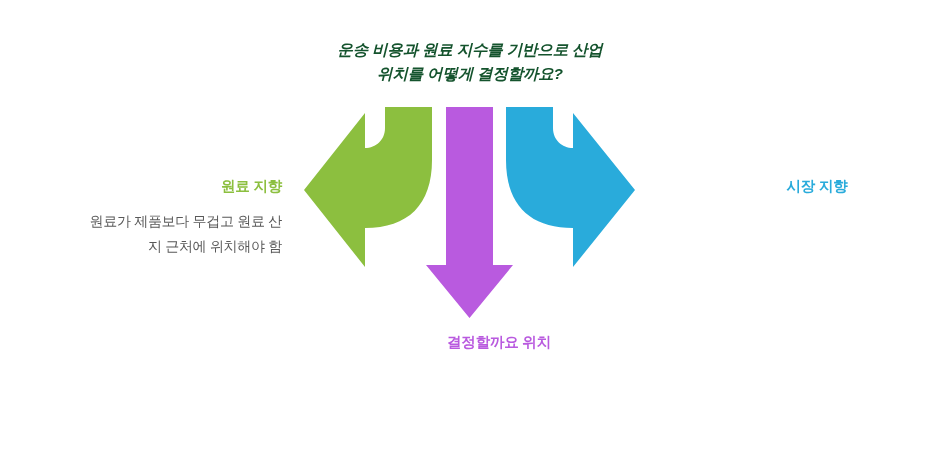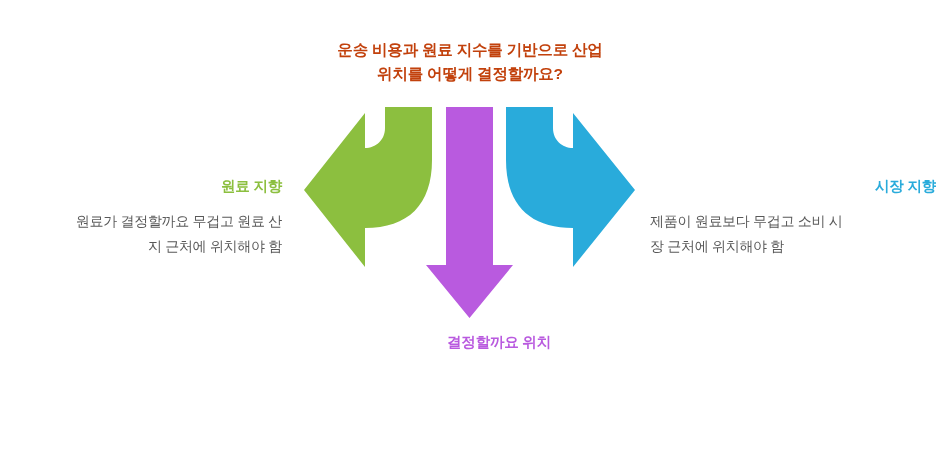--- a/index.html
+++ b/index.html
@@ -74,21 +74,21 @@
     top: 209px;
     width: 282px;
     text-align: right;
   }
 
   
   .right-label {
     left: 650px;
     top: 176px;
     width: 286px;
-    text-align: right;
+    text-align: center;
   }
   .right-desc {
     left: 650px;
     top: 209px;
     width: 270px;
     text-align: left;
   }
 
   
   .bottom-label {
@@ -102,21 +102,21 @@
     top: 365px;
     width: 310px;
     text-align: center;
   }
 </style>
 </head>
 <body>
 
 <div id="canvas" style="background: rgb(255, 255, 255);">
 
-  <div class="title" style="color: #c2410c;">운송 비용과 원료 지수를 기반으로 산업
+  <div class="title" style="color: #14532d; font-style: italic;">운송 비용과 원료 지수를 기반으로 산업
 위치를 어떻게 결정할까요?</div>
 
   <svg id="arrows" viewBox="0 0 936 468">
 
     <path id="arrow-green" d="M 385,107
              L 432,107
              L 432,160
              C 432,205 408,228 365,228
              L 365,267
              L 304,190
@@ -140,22 +140,20 @@
              C 506,205 530,228 573,228
              L 573,267
              L 635,190
              L 573,113
              L 573,148
              C 562,148 553,140 553,128
              Z" fill="#29ABDB"></path>
   </svg>
 
   <div class="branch-label left-label" style="color: rgb(140, 191, 63);">원료 지향</div>
-  <div class="branch-desc left-desc" style="color: rgb(88, 88, 88);">원료가 결정할까요 무겁고 원료 산
+  <div class="branch-desc left-desc" style="color: rgb(88, 88, 88);">원료가 제품보다 무겁고 원료 산
 지 근처에 위치해야 함</div>
 
   <div class="branch-label right-label" style="color: rgb(41, 171, 219);">시장 지향</div>
-  <div class="branch-desc right-desc" style="color: rgb(88, 88, 88);">제품이 원료보다 무겁고 소비 시
-장 근처에 위치해야 함</div>
 
   <div class="branch-label bottom-label" style="color: rgb(185, 90, 223);">결정할까요 위치</div>
 
 </div>
 
 </body></html>

